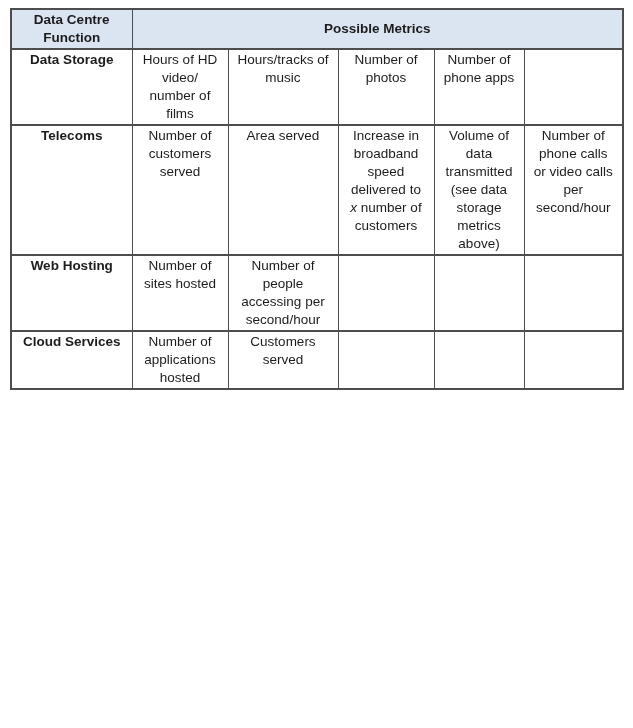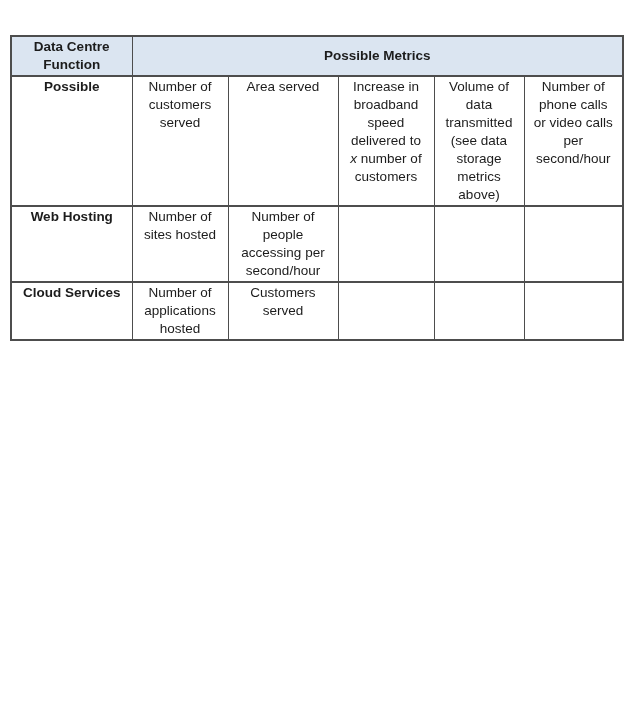--- a/index.html
+++ b/index.html
@@ -7,21 +7,20 @@
     padding: 0;
     background: #ffffff;
     font-family: "Liberation Sans", sans-serif;
   }
   .page {
     width: 633px;
     height: 540px;
     background: #ffffff;
     box-sizing: border-box;
     padding: 8px 16px 0 10px;
-    margin-top: 27px;
   }
   table.metrics-table {
     border-collapse: collapse;
     table-layout: fixed;
     width: 612px;
     border: 2px solid #4d4d4d;
   }
   table.metrics-table col.c-fn { width: 121px; }
   table.metrics-table col.c-m1 { width: 96px; }
   table.metrics-table col.c-m2 { width: 110px; }
@@ -67,21 +66,35 @@
     </colgroup>
     <thead>
       <tr>
         <th>Data Centre
 Function</th>
         <th colspan="5">Possible Metrics</th>
       </tr>
     </thead>
     <tbody>
       <tr>
-        <td class="fn-cell">Possible</td>
+        <td class="fn-cell">Data Storage</td>
+        <td>Hours of HD
+video/
+number of
+films</td>
+        <td>Hours/tracks of
+music</td>
+        <td>Number of
+photos</td>
+        <td>Number of
+phone apps</td>
+        <td></td>
+      </tr>
+      <tr>
+        <td class="fn-cell">Telecoms</td>
         <td>Number of
 customers
 served</td>
         <td>Area served</td>
         <td>Increase in
 broadband
 speed
 delivered to
 <i>x</i> number of
 customers</td>

